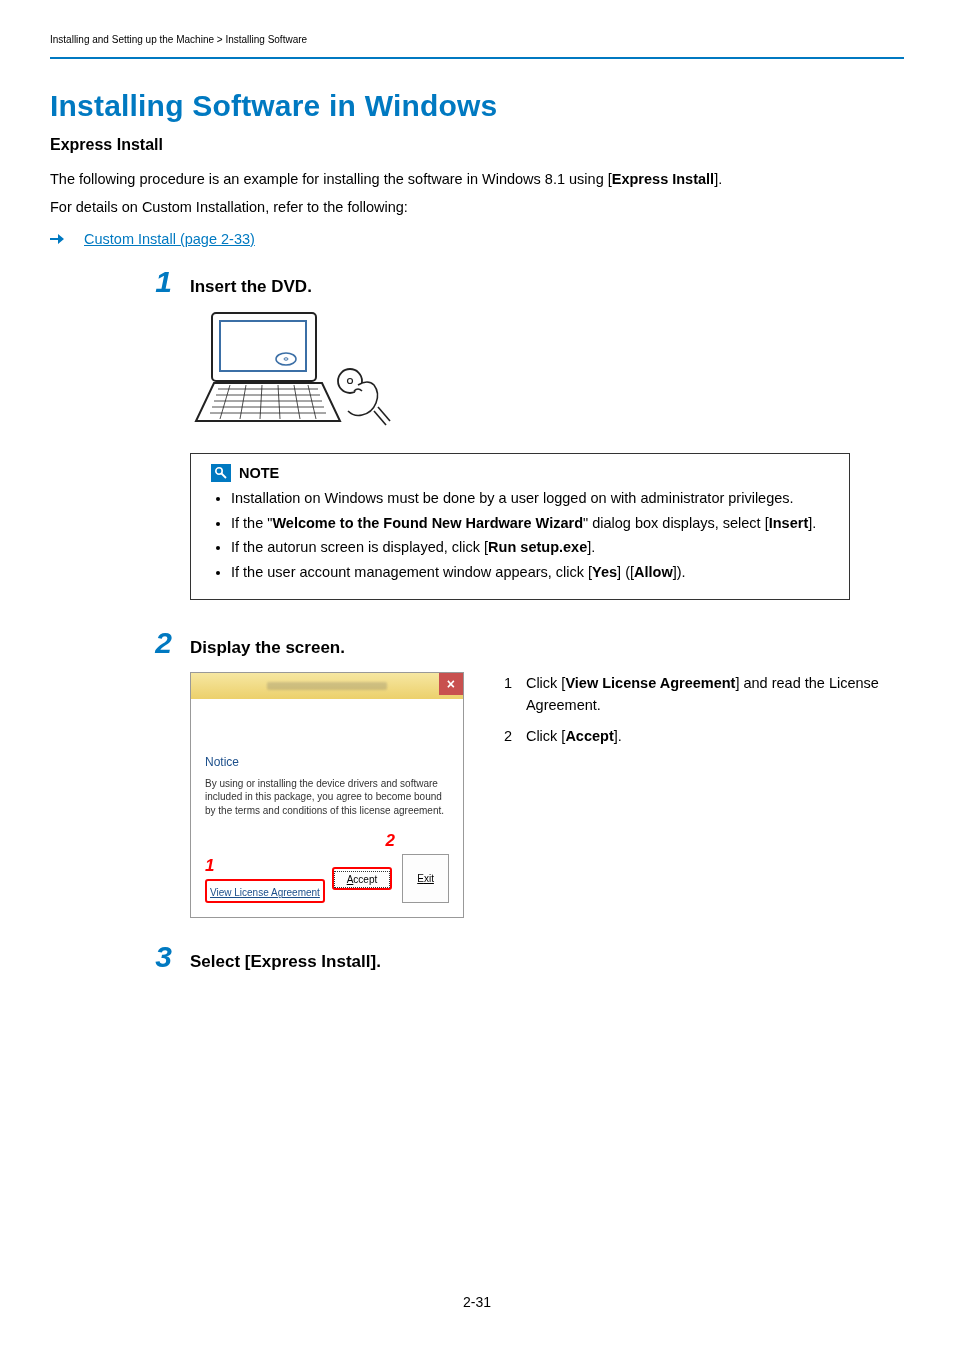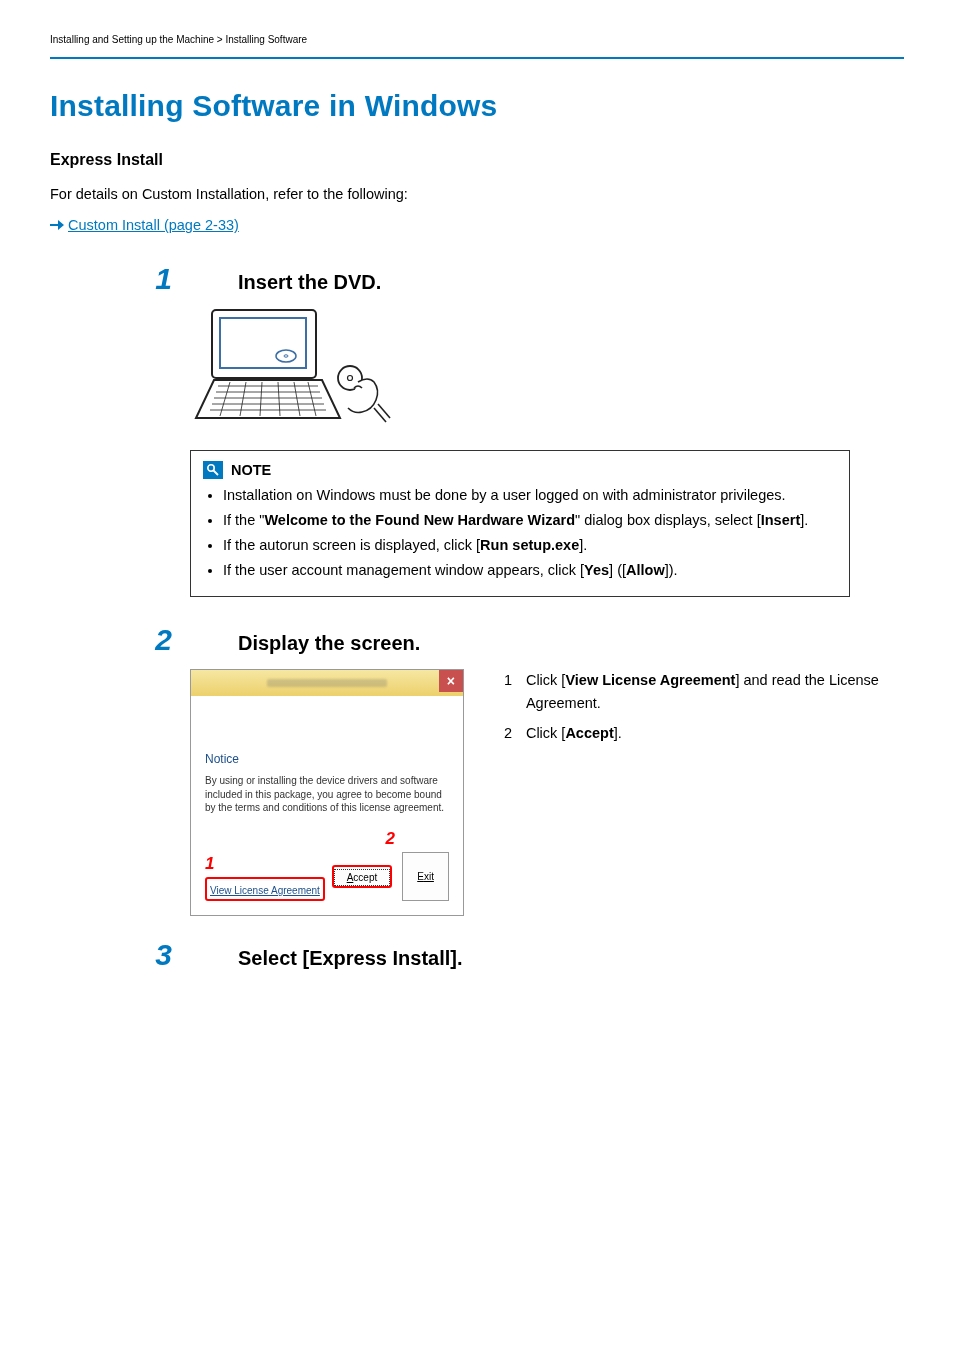--- a/index.html
+++ b/index.html
@@ -1,32 +1,32 @@
 <!DOCTYPE html>
 <html><head>
 <meta charset="utf-8">
 <style>
   * { box-sizing: border-box; margin: 0; padding: 0; }
   html, body { width: 954px; height: 1350px; background: #fff; font-family: Arial, Helvetica, sans-serif; color: #000; }
   .page { padding: 34px 50px 30px 50px; position: relative; height: 100%; }
   .breadcrumb { font-size: 10px; color: #000; padding-bottom: 8px; }
   .hr { height: 2px; background: #0079c1; margin-top: 4px; margin-bottom: 30px; }
-  .h1 { font-size: 30px; font-weight: 900; color: #0079c1; letter-spacing: 0.2px; margin-bottom: 28px; font-family: Arial, sans-serif; }
+  .h1 { font-size: 30px; font-weight: 900; color: #0079c1; letter-spacing: 0.2px; margin-bottom: 13px; font-family: Arial, sans-serif; }
   .h2 { font-size: 16px; font-weight: bold; margin-bottom: 14px; }
   .para { font-size: 14.5px; line-height: 1.55; margin-bottom: 6px; }
-  .link-row { display: flex; align-items: center; gap: 4px; margin-top: 12px; margin-bottom: 29px; }
+  .link-row { display: flex; align-items: center; gap: 20px; margin-top: 12px; margin-bottom: 18px; }
   .arrow-icon { width: 14px; height: 12px; flex: none; }
   .link { color: #0079c1; text-decoration: underline; font-size: 14.5px; }
   .step { margin-left: 140px; margin-bottom: 18px; }
   .step-head { display: flex; align-items: baseline; gap: 18px; margin-bottom: 12px; }
   .step-num { font-size: 30px; font-weight: 900; color: #0079c1; font-style: italic; width: 22px; text-align: right; margin-left: -40px; font-family: Arial, sans-serif; }
-  .step-title { font-size: 20px; font-weight: 900; margin-left: 48px; }
+  .step-title { font-size: 17px; font-weight: 900; }
   .illus { margin-left: 0px; margin-bottom: 18px; }
   
-  .note-box { border: 1px solid #333; padding: 10px 12px 12px 12px; width: 660px; margin-top: 2px; margin-bottom: 26px; }
+  .note-box { border: 1px solid #333; padding: 10px 12px 12px 20px; width: 660px; margin-top: 2px; margin-bottom: 26px; }
   .note-head { display: flex; align-items: center; gap: 8px; margin-bottom: 6px; }
   .note-icon { width: 20px; height: 18px; background: #0079c1; display: inline-flex; align-items: center; justify-content: center; }
   .note-icon svg { width: 14px; height: 14px; }
   .note-title { font-weight: bold; font-size: 14.5px; }
   .note-list { list-style: disc; padding-left: 20px; }
   .note-list li { font-size: 14.5px; line-height: 1.5; margin-bottom: 3px; }
   
   .step2-body { display: flex; gap: 40px; align-items: flex-start; }
   .dialog { width: 310px; border: 1px solid #999; background: #fff; }
   .dialog-title { height: 26px; background: linear-gradient(#f6e7a2,#ecd06b); position: relative; display:flex; align-items:center; justify-content:center; }
@@ -54,20 +54,23 @@
 <body>
 
 <div class="page">
   <div class="breadcrumb">Installing and Setting up the Machine &gt; Installing Software</div>
   <div class="hr"></div>
 
   <div class="h1">Installing Software in Windows</div>
 
   <div class="h2">Express Install</div>
 
+  <p class="para">
+    <span>The following procedure is an example for installing the software in Windows 8.1 using [</span><b>Express Install</b><span>].</span>
+  </p>
   <p class="para">For details on Custom Installation, refer to the following:</p>
 
   <div class="link-row">
     <svg class="arrow-icon" viewBox="0 0 14 12">
         <path d="M0 5 L8 5 L8 1 L14 6 L8 11 L8 7 L0 7 Z" fill="#0079c1"></path>
       </svg>
     <a class="link">Custom Install (page 2-33)</a>
   </div>
 
   <div class="step">
@@ -184,13 +187,14 @@
     </div>
   </div>
 
   <div class="step" style="margin-top:22px;">
     <div class="step-head">
       <div class="step-num">3</div>
       <div class="step-title">Select [Express Install].</div>
     </div>
   </div>
 
+  <div class="page-num">2-31</div>
 </div>
 
 </body></html>

